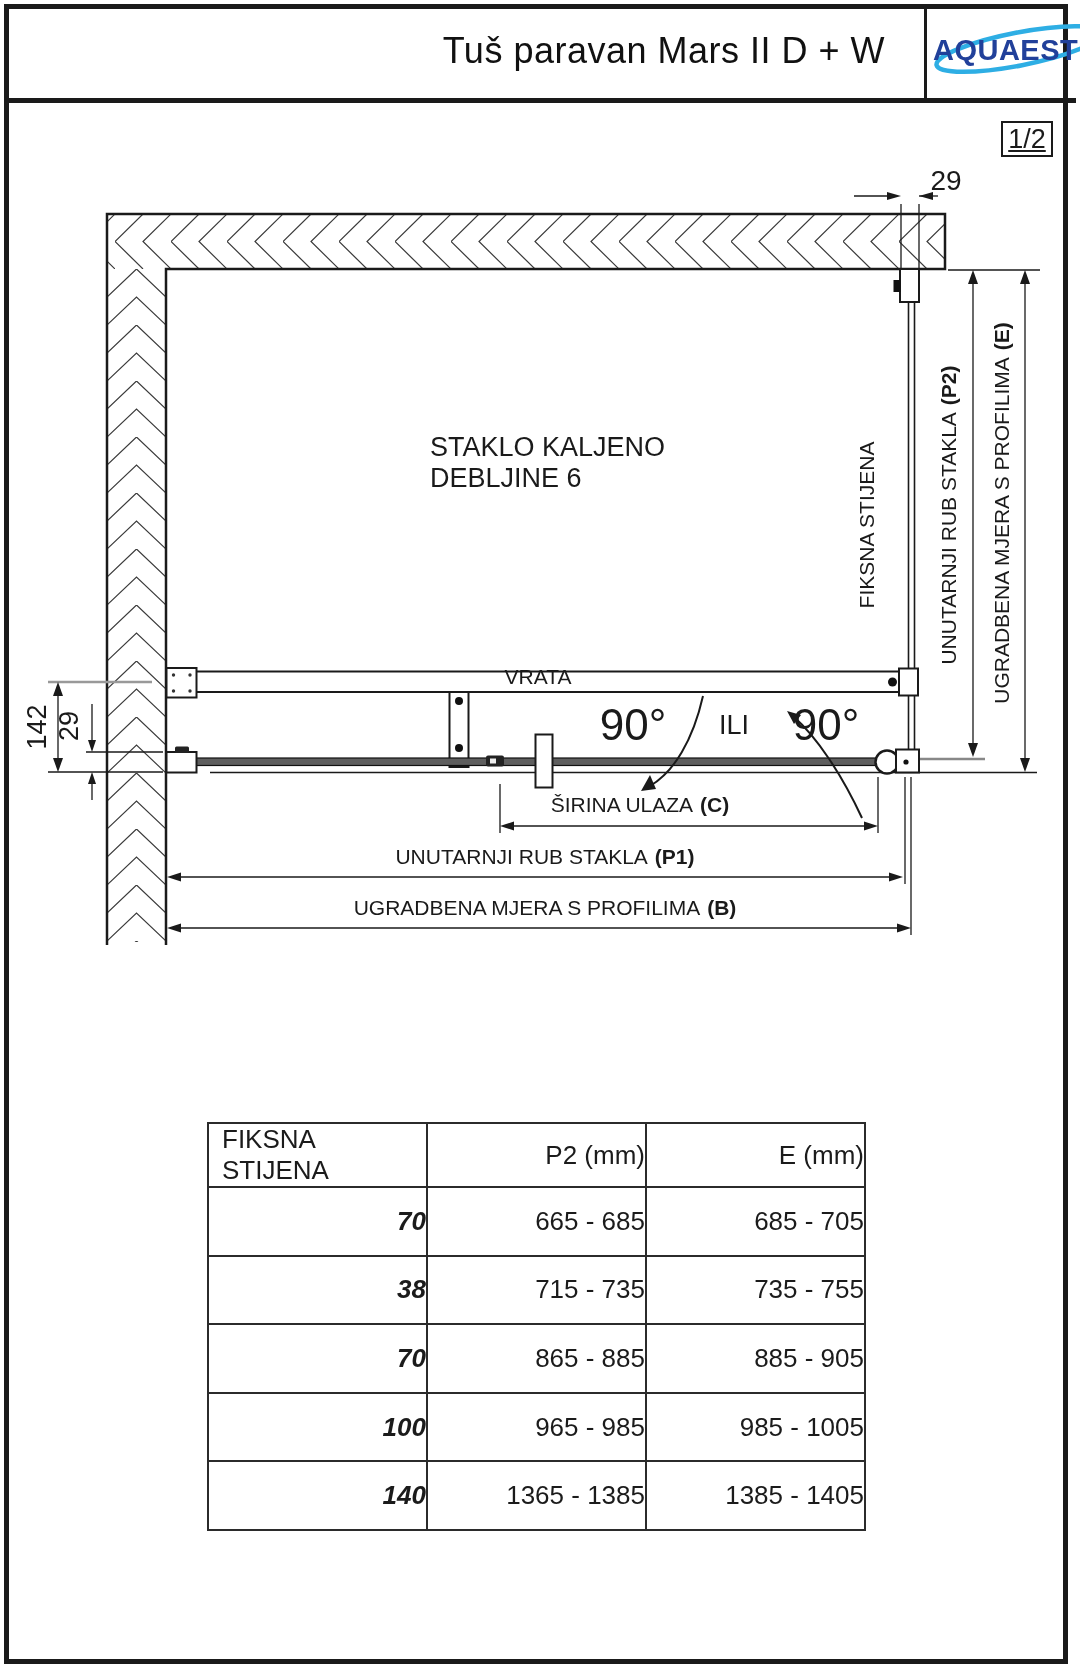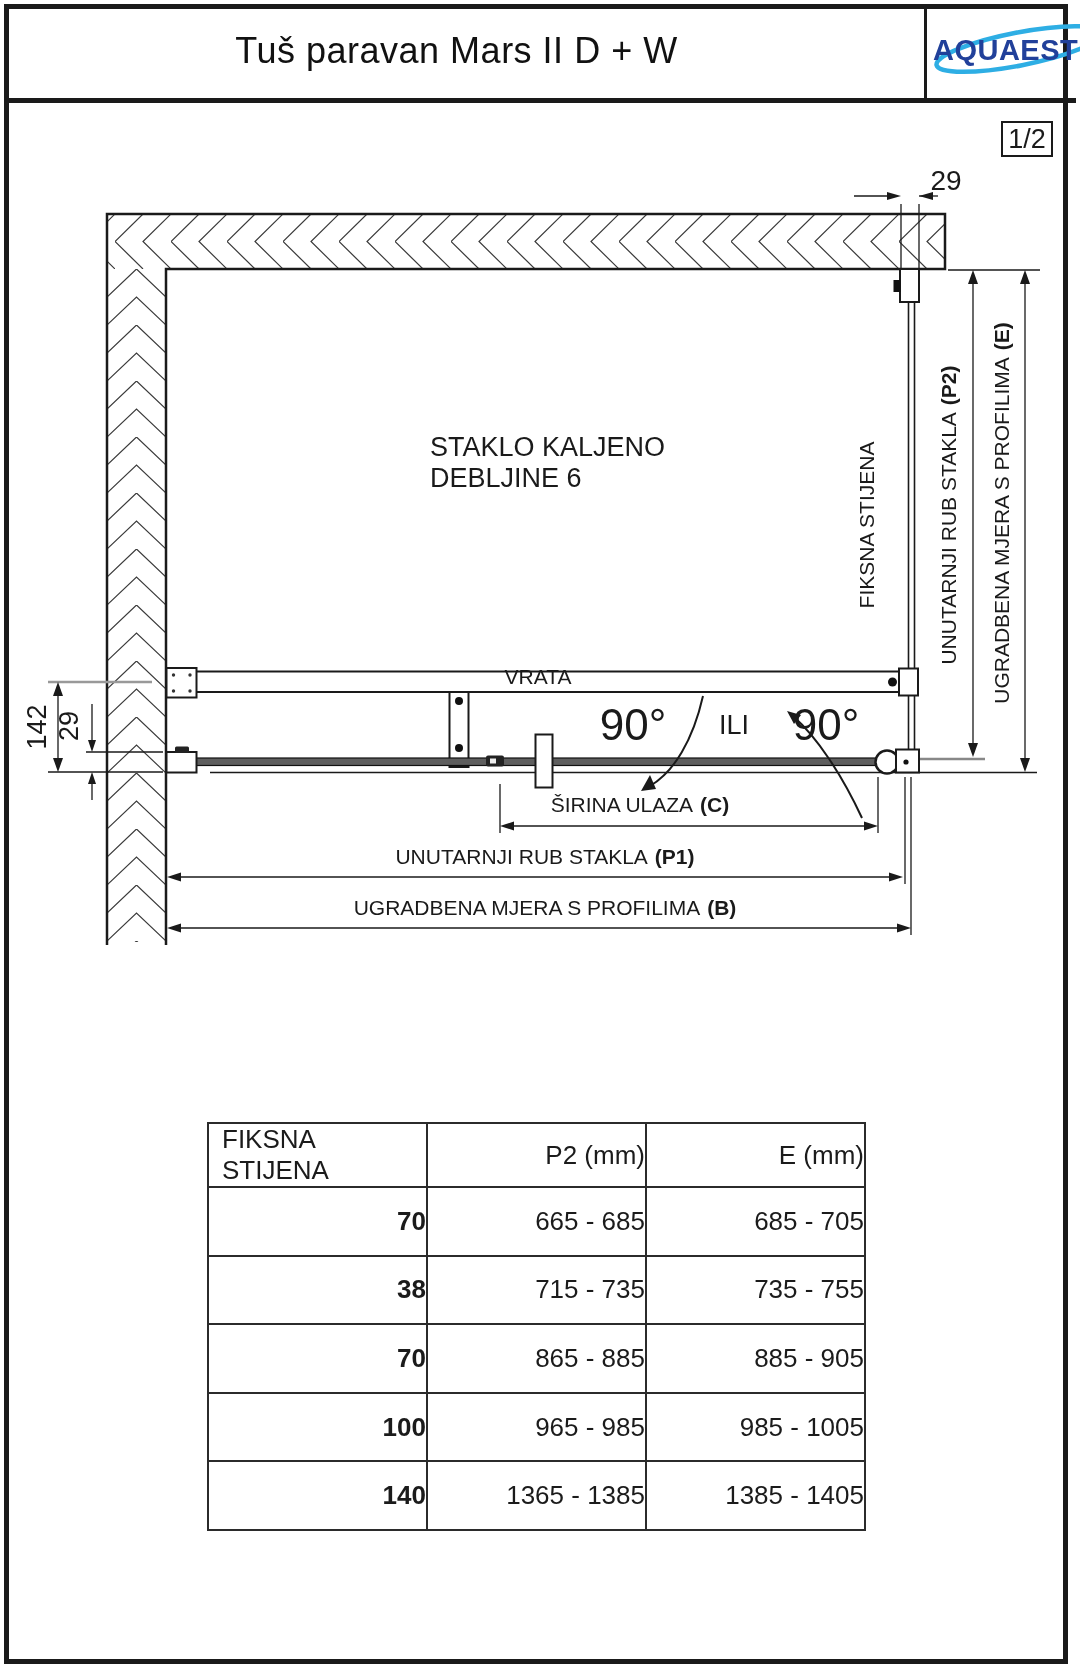--- a/index.html
+++ b/index.html
@@ -9,46 +9,46 @@
   }
   .outer-frame{
     position:absolute;left:4px;top:4px;width:1064px;height:1660px;
     border:5px solid #1a1a1a;box-sizing:border-box;pointer-events:none;
   }
   .header{
     position:absolute;left:4px;top:4px;width:1072px;height:99px;
     border-bottom:5px solid #1a1a1a;box-sizing:border-box;display:flex;
   }
   .header-title-cell{
-    flex:0 0 881px;display:flex;align-items:center;justify-content:center;
+    flex:0 0 881px;display:flex;align-items:center;justify-content:flex-end;
     box-sizing:border-box;
     padding-left:24px;
   }
   .header-title-cell .title{font-size:36px;letter-spacing:0.5px;color:#111;}
   .header-logo-cell{
     flex:1;border-left:3px solid #1a1a1a;display:flex;align-items:center;justify-content:flex-start;
     box-sizing:border-box;
     margin-left:39px;
   }
   .page-number-box{
     position:absolute;left:1001px;top:121px;width:52px;height:36px;
     border:2.5px solid #1a1a1a;box-sizing:border-box;display:flex;
-    align-items:center;justify-content:center;font-size:27px;
+    align-items:center;justify-content:center;font-size:27px;text-decoration:underline;
   }
   .drawing-svg{position:absolute;left:0;top:150px;}
   .spec-table{
     position:absolute;left:207px;top:1122px;width:659px;height:409px;
     border-collapse:collapse;table-layout:fixed;font-size:26px;color:#1b1b1b;
   }
   .spec-table th,.spec-table td{
     border:2px solid #2b2b2b;text-align:right;vertical-align:middle;
     padding:0;height:40px;font-weight:normal;
   }
   .spec-table th.first{ text-align:left;padding-left:13px; }
-  .spec-table td.size{ font-weight:bold; }
+  .spec-table td.size{ font-weight:bold;font-style:italic; }
   .spec-table thead th{ height:43px; }
 </style>
 </head>
 <body>
 
 <div class="page">
 
   <div class="outer-frame"></div>
 
   <div class="header">

